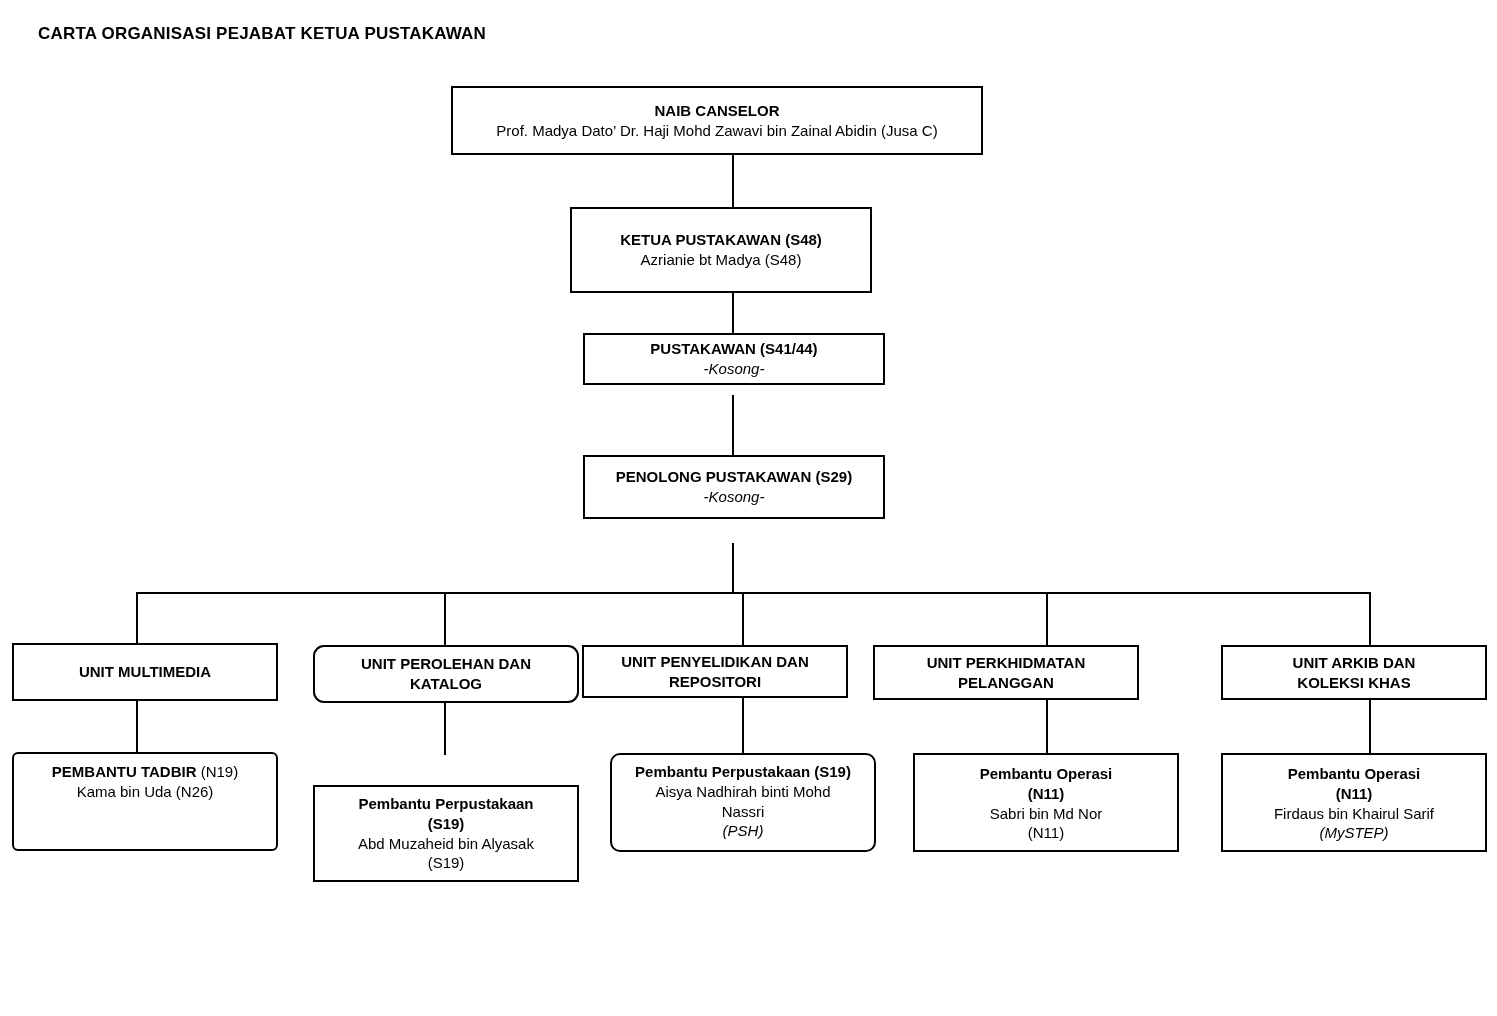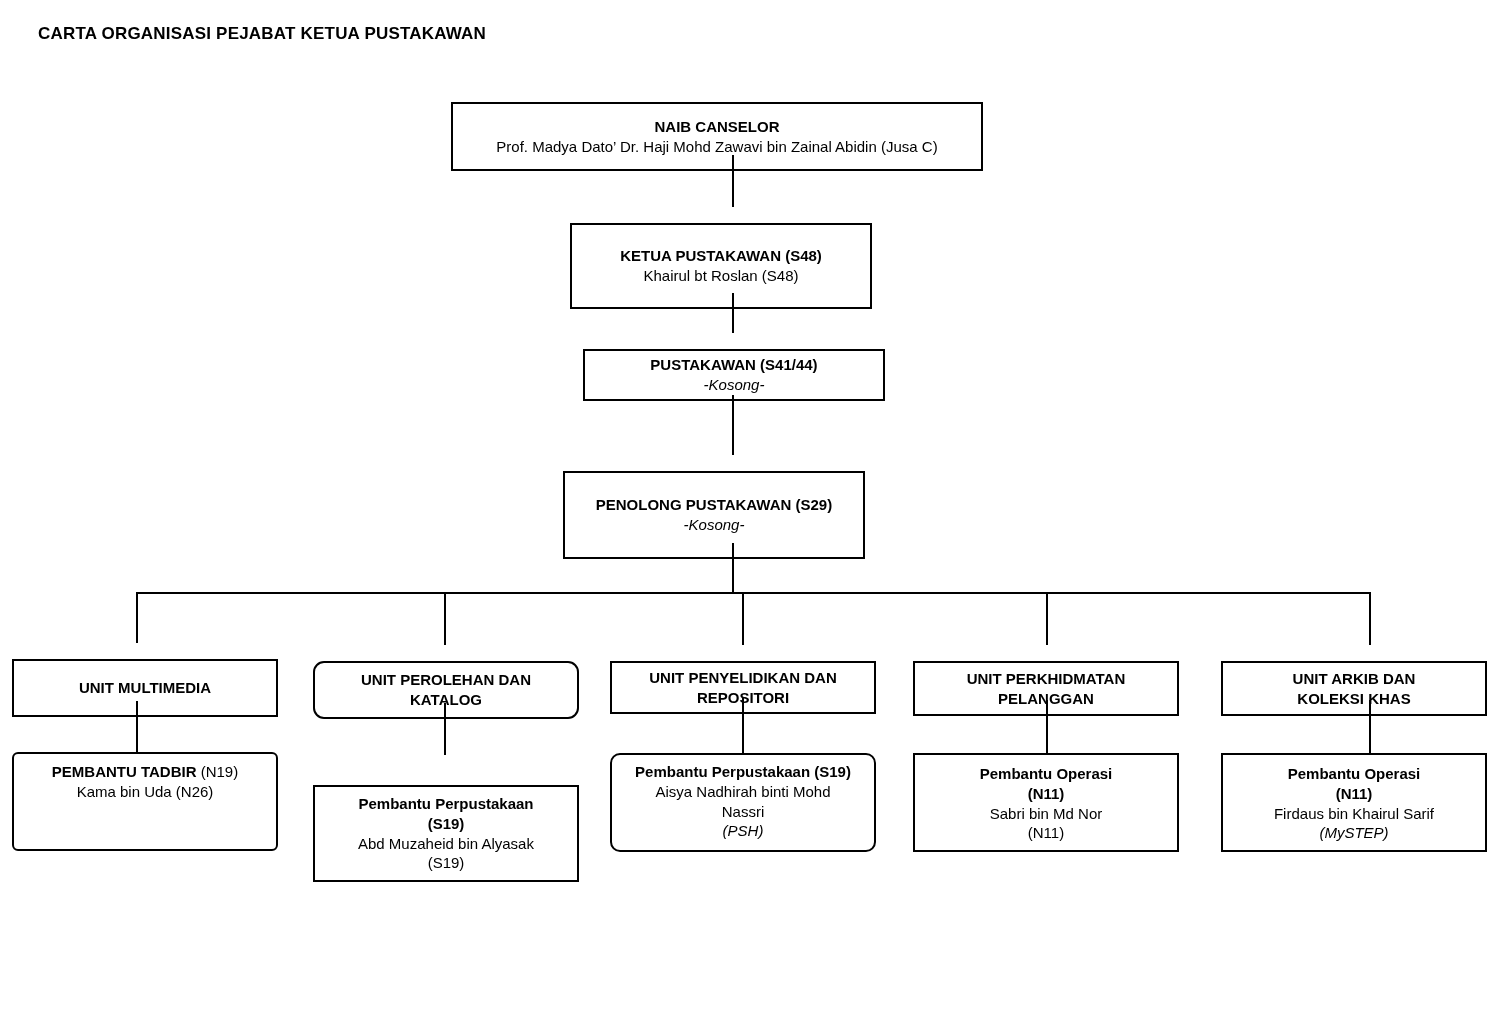--- a/index.html
+++ b/index.html
@@ -40,21 +40,20 @@
     background: #ffffff;
     display: flex;
     flex-direction: column;
     align-items: center;
     justify-content: flex-start;
     text-align: center;
     line-height: 1.32;
   }
   .node.center-v {
     justify-content: center;
-    margin-top: 16px;
   }
   .node .ttl {
     font-weight: bold;
     font-size: 15px;
   }
   .node .sub {
     font-weight: normal;
     font-size: 15px;
   }
   .node .sub.ital {
@@ -87,33 +86,33 @@
 
   <div class="node center-v" style="left:451px; top:86px; width:532px; height:69px; padding-top:0;">
     <div class="ttl">NAIB CANSELOR</div>
     <div class="sub">Prof. Madya Dato’ Dr. Haji Mohd Zawavi bin Zainal Abidin (Jusa C)</div>
   </div>
 
   <div class="conn-v" style="left:732px; top:155px; height:52px;"></div>
 
   <div class="node center-v" style="left:570px; top:207px; width:302px; height:86px;">
     <div class="ttl">KETUA PUSTAKAWAN (S48)</div>
-    <div class="sub">Khairul bt Roslan (S48)</div>
+    <div class="sub">Azrianie bt Madya (S48)</div>
   </div>
 
   <div class="conn-v" style="left:732px; top:293px; height:40px;"></div>
 
   <div class="node center-v" style="left:583px; top:333px; width:302px; height:52px;">
     <div class="ttl">PUSTAKAWAN (S41/44)</div>
     <div class="sub ital">-Kosong-</div>
   </div>
 
   <div class="conn-v" style="left:732px; top:395px; height:60px;"></div>
 
-  <div class="node center-v" style="left:563px; top:455px; width:302px; height:88px;">
+  <div class="node center-v" style="left:583px; top:455px; width:302px; height:64px;">
     <div class="ttl">PENOLONG PUSTAKAWAN (S29)</div>
     <div class="sub ital">-Kosong-</div>
   </div>
 
   <div class="conn-v" style="left:732px; top:543px; height:50px;"></div>
   <div class="conn-h" style="left:136px; top:592px; width:1235px;"></div>
 
   <div class="conn-v" style="left:136px;  top:592px; height:51px;"></div>
   <div class="conn-v" style="left:444px;  top:592px; height:53px;"></div>
   <div class="conn-v" style="left:742px;  top:592px; height:53px;"></div>
@@ -122,26 +121,26 @@
 
   <div class="node center-v" style="left:12px; top:643px; width:266px; height:58px;">
     <div class="ttl">UNIT MULTIMEDIA</div>
   </div>
 
   <div class="node center-v" style="left:313px; top:645px; width:266px; height:58px;border-radius:11px;">
     <div class="ttl">UNIT PEROLEHAN DAN</div>
     <div class="ttl">KATALOG</div>
   </div>
 
-  <div class="node center-v" style="left:610px; top:645px; width:266px; height:53px;">
+  <div class="node center-v" style="left:582px; top:645px; width:266px; height:53px;">
     <div class="ttl">UNIT PENYELIDIKAN DAN</div>
     <div class="ttl">REPOSITORI</div>
   </div>
 
-  <div class="node center-v" style="left:913px; top:645px; width:266px; height:55px;">
+  <div class="node center-v" style="left:873px; top:645px; width:266px; height:55px;">
     <div class="ttl">UNIT PERKHIDMATAN</div>
     <div class="ttl">PELANGGAN</div>
   </div>
 
   <div class="node center-v" style="left:1221px; top:645px; width:266px; height:55px;">
     <div class="ttl">UNIT ARKIB DAN</div>
     <div class="ttl">KOLEKSI KHAS</div>
   </div>
 
   <div class="conn-v" style="left:136px;  top:701px; height:51px;"></div>

